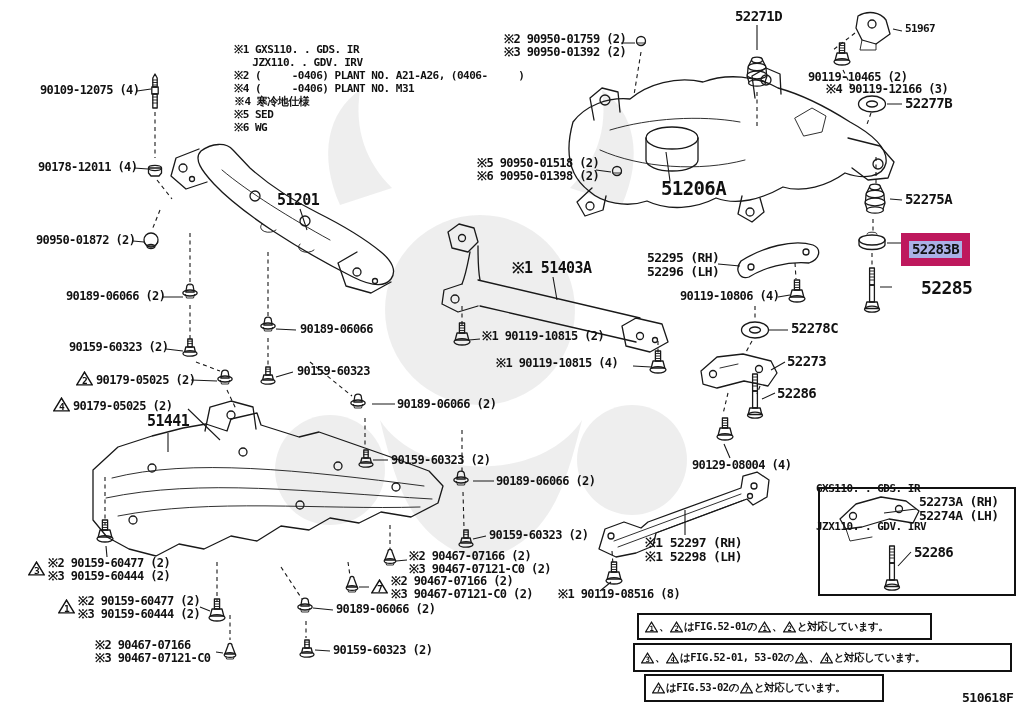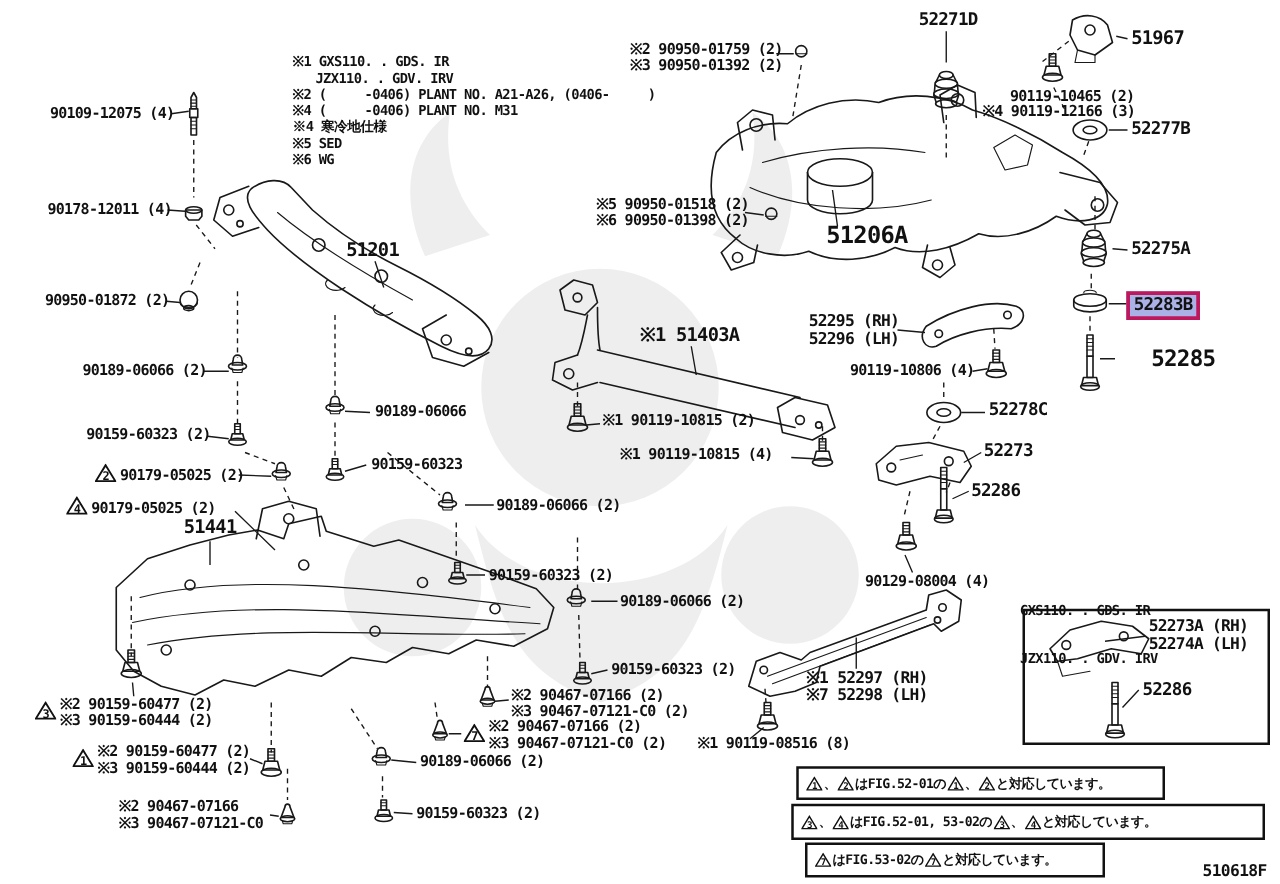--- a/index.html
+++ b/index.html
@@ -7,21 +7,21 @@
          font-family:"DejaVu Sans Mono","Liberation Mono",monospace;color:#111;}
   svg text{font-family:"DejaVu Sans Mono","Liberation Mono",monospace;}
   .art{stroke:#191919;stroke-width:1.3;fill:none;stroke-linecap:round;stroke-linejoin:round;}
   .thin{stroke-width:0.9;}
   .lead{stroke:#191919;stroke-width:1.1;fill:none;}
   .dash{stroke:#191919;stroke-width:1.1;fill:none;stroke-dasharray:4 3.5;}
   .wm{pointer-events:none;}
   .plabel{position:absolute;display:flex;align-items:center;gap:3px;font-weight:bold;
           font-size:12px;letter-spacing:-0.6px;line-height:1.05;white-space:pre;}
   .plabel .plines{display:block;}
-  .plabel.hl{background:#aab1e6;border:3px solid #be185d;padding:1px 3px;margin:-3px -5px;}
+  .plabel.hl{background:#aab1e6;border:8px solid #be185d;padding:1px 3px;margin:-3px -5px;}
   .notes{position:absolute;left:234px;top:44px;font-weight:bold;font-size:11px;
          letter-spacing:-0.5px;line-height:1.18;white-space:pre;}
   .inset-header{position:absolute;left:816px;top:458px;font-weight:bold;font-size:11px;
          letter-spacing:-0.5px;line-height:1.15;white-space:pre;}
   .inset-box{position:absolute;left:818px;top:487px;width:194px;height:105px;border:2px solid #111;}
   .legend-box{position:absolute;border:2px solid #111;font-size:10.5px;font-weight:bold;
          letter-spacing:-0.5px;display:flex;align-items:center;white-space:nowrap;padding:0 5px;background:#fff;}
   .legend-box svg{vertical-align:-2px;margin:0 1px;}
   #legend1{left:637px;top:613px;height:23px;width:281px;}
   #legend2{left:633px;top:643px;height:25px;width:365px;}
@@ -287,36 +287,36 @@
       <div class="plabel" style="left: 58px; top: 595px;"><span><svg width="17" height="15" viewBox="0 0 16 14">
             <path d="M8 1 L15.3 13 L0.7 13 Z" fill="none" stroke="#111" stroke-width="1.4"></path>
             <text x="8" y="12.3" font-size="9" text-anchor="middle" fill="#111" font-weight="bold">1</text>
           </svg></span><div class="plines"><div>※2 90159-60477 (2)</div><div>※3 90159-60444 (2)</div></div></div>
       <div class="plabel" style="left: 95px; top: 639px;"><div class="plines"><div>※2 90467-07166</div><div>※3 90467-07121-C0</div></div></div>
       <div class="plabel" style="left: 512px; top: 261px; font-size: 15px;"><div class="plines"><div>※1 51403A</div></div></div>
       <div class="plabel" style="left: 482px; top: 330px;"><div class="plines"><div>※1 90119-10815 (2)</div></div></div>
       <div class="plabel" style="left: 496px; top: 357px;"><div class="plines"><div>※1 90119-10815 (4)</div></div></div>
       <div class="plabel" style="left: 504px; top: 33px;"><div class="plines"><div>※2 90950-01759 (2)</div><div>※3 90950-01392 (2)</div></div></div>
       <div class="plabel" style="left: 735px; top: 9px; font-size: 14px;"><div class="plines"><div>52271D</div></div></div>
-      <div class="plabel" style="left: 905px; top: 23px; font-size: 15px;"><div class="plines"><div>51967</div></div></div>
+      <div class="plabel" style="left: 905px; top: 23px; font-size: 11px;"><div class="plines"><div>51967</div></div></div>
       <div class="plabel" style="left: 808px; top: 71px;"><div class="plines"><div>90119-10465 (2)</div></div></div>
-      <div class="plabel" style="left: 786px; top: 83px; justify-content: center;"><div class="plines"><div>※4 90119-12166 (3)</div></div></div>
+      <div class="plabel" style="left: 826px; top: 83px; justify-content: center;"><div class="plines"><div>※4 90119-12166 (3)</div></div></div>
       <div class="plabel" style="left: 905px; top: 96px; font-size: 14px;"><div class="plines"><div>52277B</div></div></div>
       <div class="plabel" style="left: 477px; top: 157px;"><div class="plines"><div>※5 90950-01518 (2)</div><div>※6 90950-01398 (2)</div></div></div>
       <div class="plabel" style="left: 661px; top: 179px; font-size: 19px;"><div class="plines"><div>51206A</div></div></div>
       <div class="plabel" style="left: 905px; top: 192px; font-size: 14px;"><div class="plines"><div>52275A</div></div></div>
       <div class="plabel hl" style="left: 906px; top: 236px; font-size: 14px;"><div class="plines"><div>52283B</div></div></div>
       <div class="plabel" style="left: 921px; top: 279px; font-size: 18px;"><div class="plines"><div>52285</div></div></div>
       <div class="plabel" style="left: 647px; top: 251px; font-size: 13px; align-items: flex-end;"><div class="plines"><div>52295 (RH)</div><div>52296 (LH)</div></div></div>
       <div class="plabel" style="left: 680px; top: 290px;"><div class="plines"><div>90119-10806 (4)</div></div></div>
       <div class="plabel" style="left: 791px; top: 321px; font-size: 14px;"><div class="plines"><div>52278C</div></div></div>
       <div class="plabel" style="left: 787px; top: 354px; font-size: 14px;"><div class="plines"><div>52273</div></div></div>
       <div class="plabel" style="left: 777px; top: 386px; font-size: 14px;"><div class="plines"><div>52286</div></div></div>
       <div class="plabel" style="left: 692px; top: 459px;"><div class="plines"><div>90129-08004 (4)</div></div></div>
-      <div class="plabel" style="left: 645px; top: 536px; font-size: 13px;"><div class="plines"><div>※1 52297 (RH)</div><div>※7 52298 (LH)</div></div></div>
+      <div class="plabel" style="left: 645px; top: 536px; font-size: 13px;"><div class="plines"><div>※1 52297 (RH)</div><div>※1 52298 (LH)</div></div></div>
       <div class="plabel" style="left: 558px; top: 588px;"><div class="plines"><div>※1 90119-08516 (8)</div></div></div>
       <div class="plabel" style="left: 919px; top: 495px; font-size: 13px;"><div class="plines"><div>52273A (RH)</div><div>52274A (LH)</div></div></div>
       <div class="plabel" style="left: 914px; top: 545px; font-size: 14px;"><div class="plines"><div>52286</div></div></div>
     </div>
 
   
   <div class="inset-header">
     <div>GXS110. . GDS. IR</div>
     <div>JZX110. . GDV. IRV</div>
   </div>

